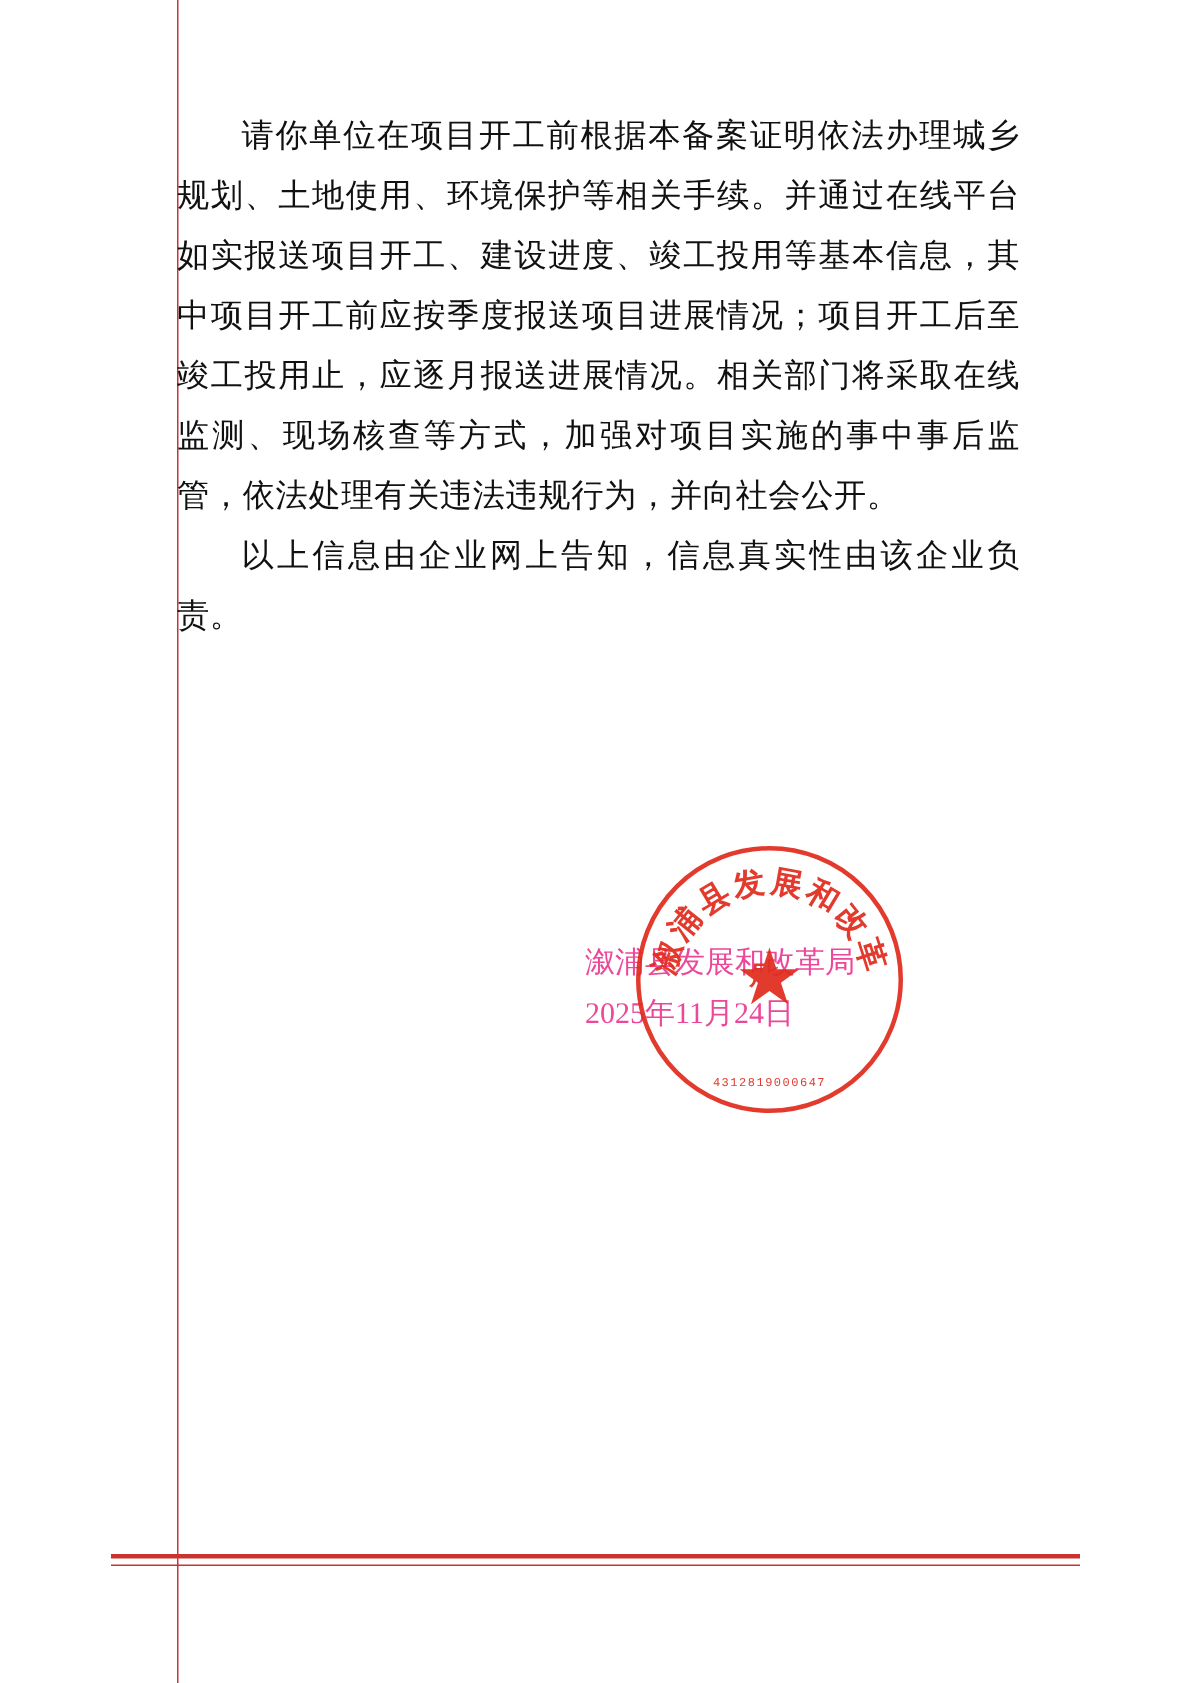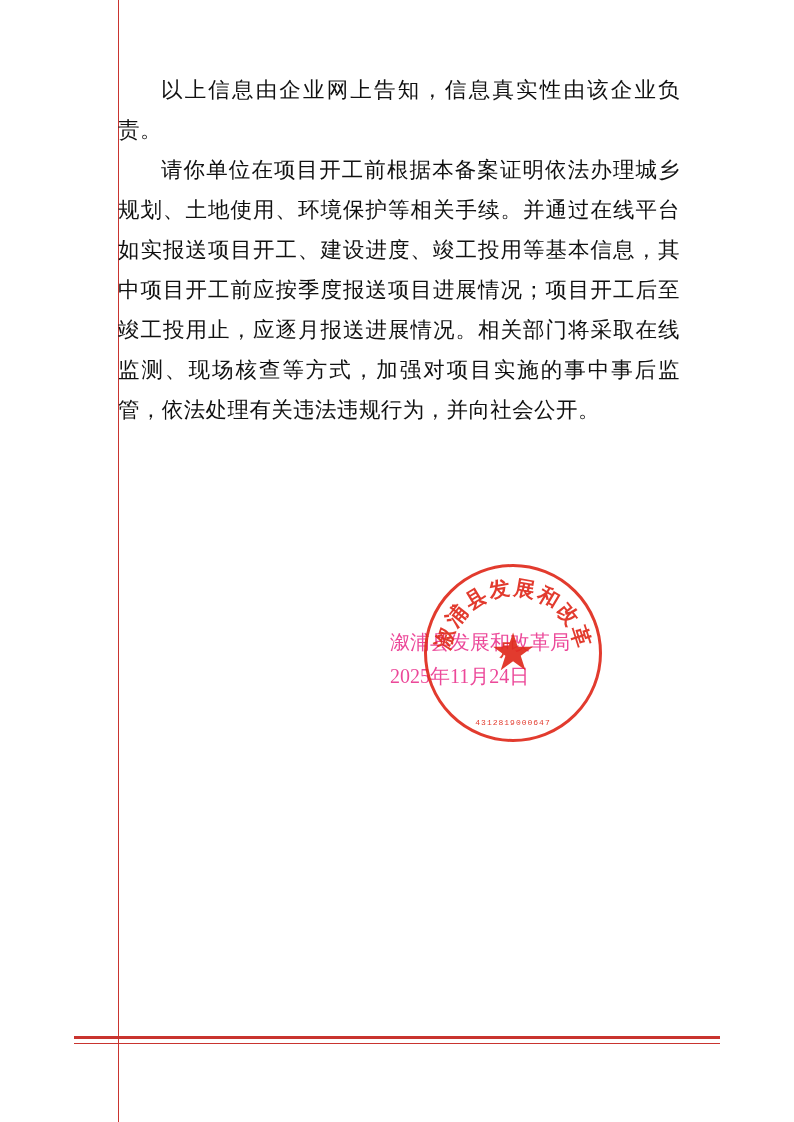--- a/index.html
+++ b/index.html
@@ -142,23 +142,23 @@
 <body>
 
 <div class="page">
 
   <div class="left-border"></div>
 
   <div class="content">
 
 
 
+    <p class="para indent">请你单位在项目开工前根据本备案证明依法办理城乡规划、土地使用、环境保护等相关手续。并通过在线平台如实报送项目开工、建设进度、竣工投用等基本信息，其中项目开工前应按季度报送项目进展情况；项目开工后至竣工投用止，应逐月报送进展情况。相关部门将采取在线监测、现场核查等方式，加强对项目实施的事中事后监管，依法处理有关违法违规行为，并向社会公开。</p>
+
     <p class="para indent">以上信息由企业网上告知，信息真实性由该企业负责。</p>
-
-    <p class="para indent">请你单位在项目开工前根据本备案证明依法办理城乡规划、土地使用、环境保护等相关手续。并通过在线平台如实报送项目开工、建设进度、竣工投用等基本信息，其中项目开工前应按季度报送项目进展情况；项目开工后至竣工投用止，应逐月报送进展情况。相关部门将采取在线监测、现场核查等方式，加强对项目实施的事中事后监管，依法处理有关违法违规行为，并向社会公开。</p>
 
   </div>
 
   <div class="sign-block">
     <div>溆浦县发展和改革局</div>
     <div>2025年11月24日</div>
   </div>
 
   <div class="seal">
     <div class="seal-inner">

